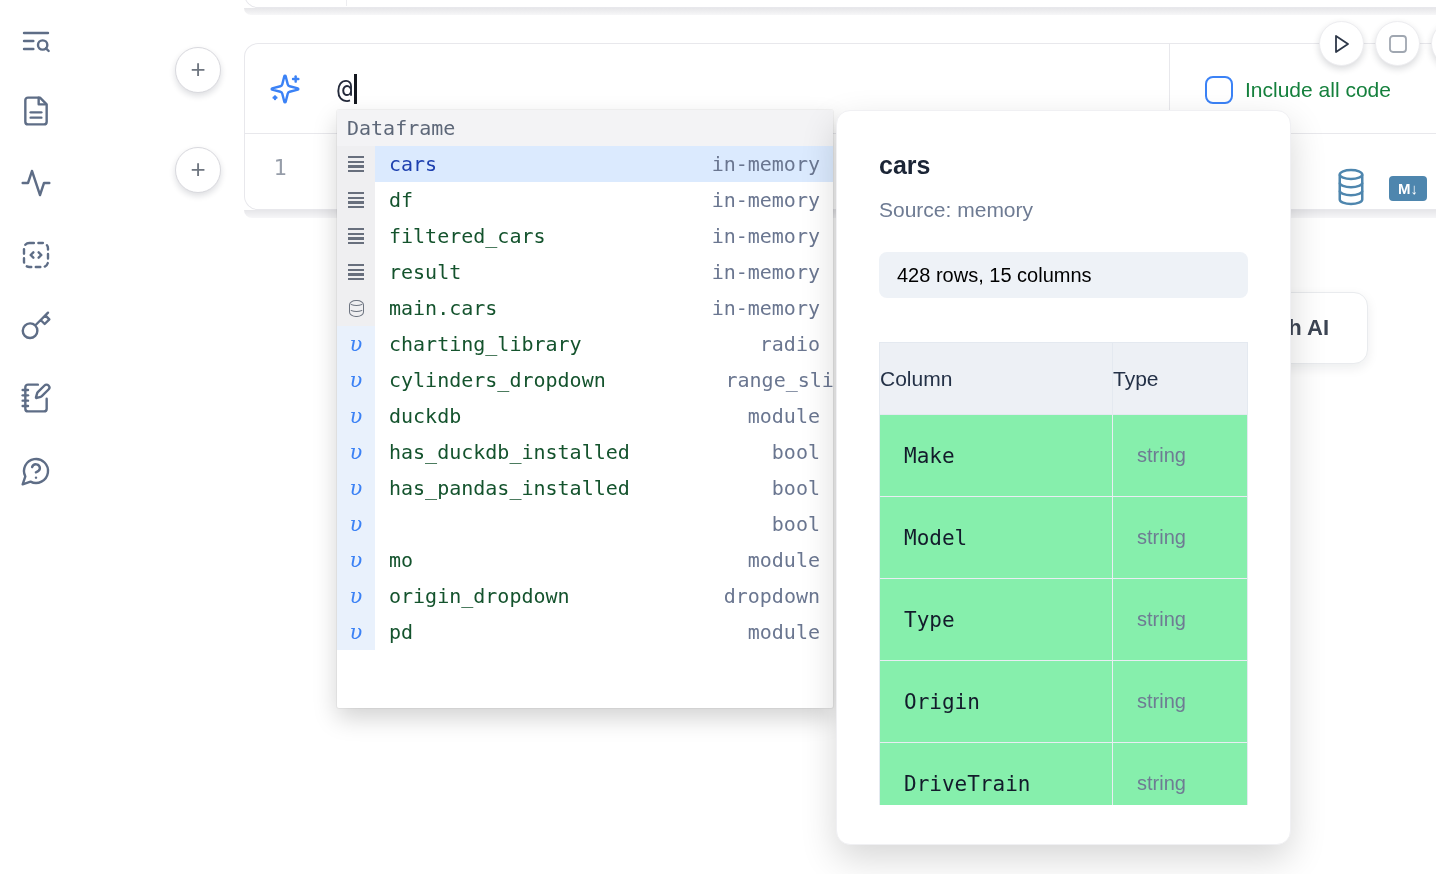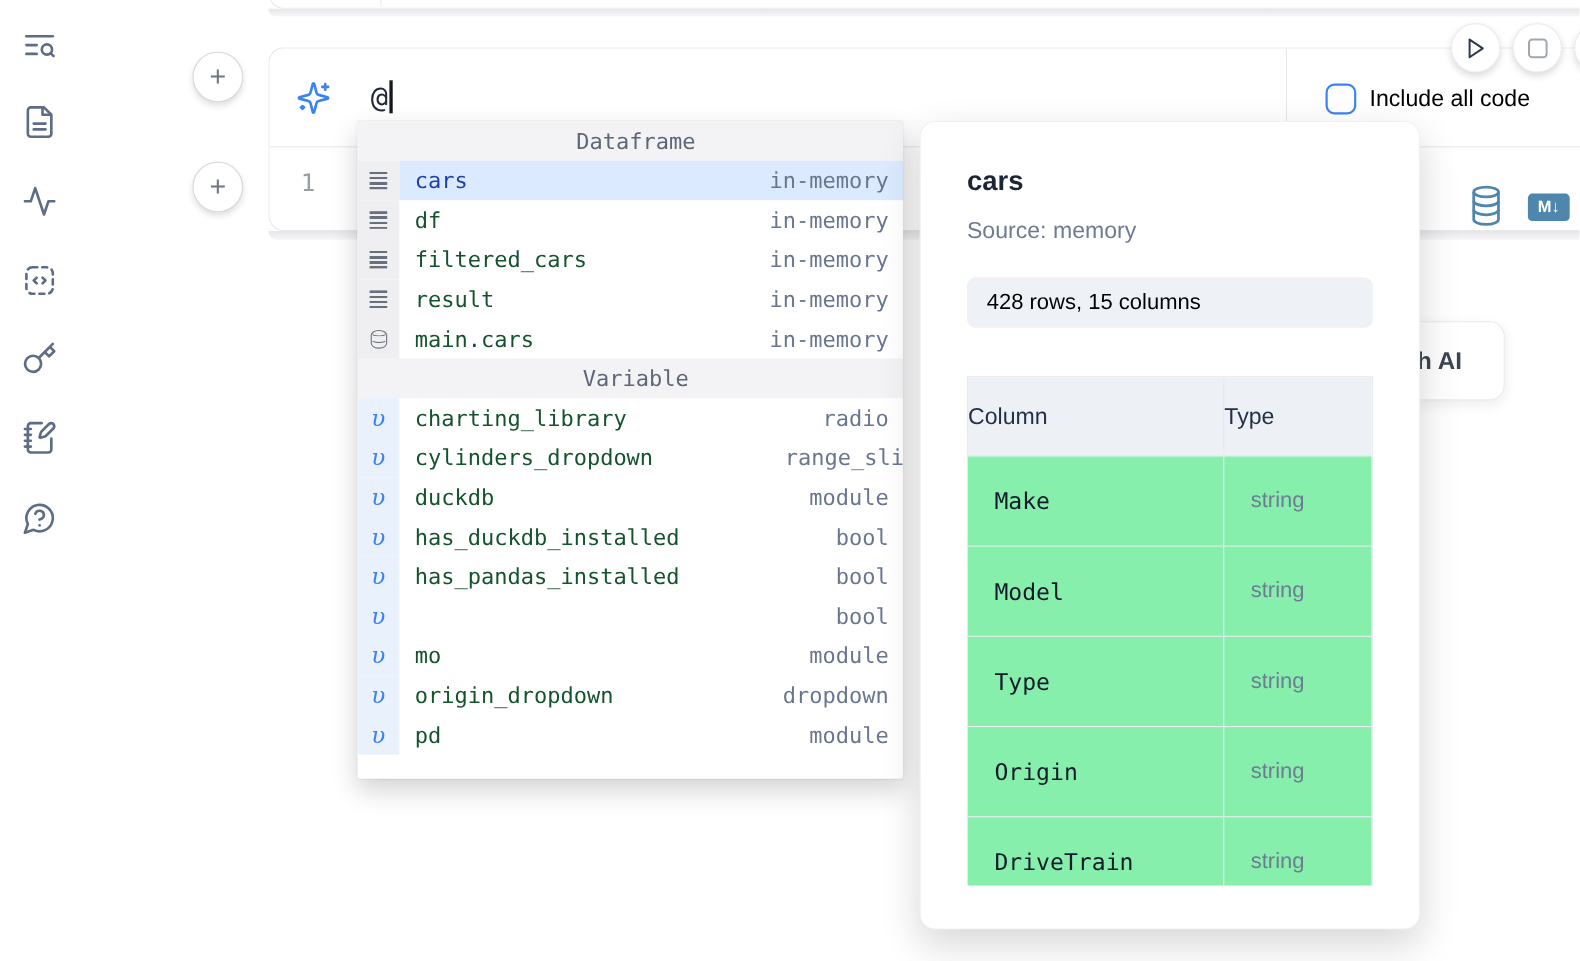--- a/index.html
+++ b/index.html
@@ -38,21 +38,21 @@
   .sparkle { position:absolute; left:24px; top:15px; width:32px; height:32px; top:29px; }
   .sparkle svg { width:32px; height:32px; stroke:#3b82f6; fill:none; stroke-width:1.8;
                  stroke-linecap:round; stroke-linejoin:round; }
   .prompt-text { position:absolute; left:92px; top:29px; font-family:"DejaVu Sans Mono",monospace;
                  font-size:26px; color:#23293a; line-height:32px; }
   .caret { display:inline-block; width:3px; height:30px; background:#15181f;
            vertical-align:-6px; margin-left:1px; }
   .prompt-divider { position:absolute; left:924px; top:0; width:1px; height:90px; background:#e8e8ec; }
   .include-box { position:absolute; left:960px; top:32px; width:28px; height:28px;
                  border:2px solid #3b82f6; border-radius:8px; background:#fff; }
-  .include-label { position:absolute; left:1000px; top:34px; font-size:21px; color:#000000; }
+  .include-label { position:absolute; left:1000px; top:34px; font-size:21px; color:#15803d; }
   .code-row { position:absolute; left:0; top:91px; width:1192px; height:75px; }
   .line-no { position:absolute; left:18px; top:20px; width:34px; text-align:center;
              font-family:"DejaVu Sans Mono",monospace; font-size:22px; color:#969da9; }
   .db-icon { position:absolute; left:1091px; top:36px; top:124px; }
   .cell-card .db-icon { left:1091px; top:124px; width:30px; height:38px; }
   .db-icon svg { width:30px; height:38px; stroke:#4e86ae; fill:none; stroke-width:2; }
   .md-badge { position:absolute; left:1144px; top:132px; width:38px; height:25px;
               background:#4e86ae; border-radius:4px; color:#fff; text-align:center;
               font-weight:bold; font-size:15px; line-height:25px; letter-spacing:0; }
 
@@ -63,24 +63,24 @@
   .round-btn svg { fill:none; stroke-linejoin:round; }
 
   
   .gen-ai { position:absolute; left:1138px; top:292px; width:230px; height:72px;
             background:#fff; border:1px solid #e9ebee; border-radius:14px;
             box-shadow:0 4px 12px rgba(16,24,40,.08); z-index:5;
             text-align:right; padding-right:38px; line-height:70px;
             font-size:22px; font-weight:bold; color:#3d4554; white-space:nowrap; overflow:hidden; }
 
   
-  .dropdown { position:absolute; left:325px; top:110px; width:496px; height:598px;
+  .dropdown { position:absolute; left:337px; top:110px; width:496px; height:598px;
               background:#fff; z-index:8; overflow:hidden; border-radius:2px;
               box-shadow:0 10px 24px rgba(0,0,0,.18), 0 0 0 1px rgba(0,0,0,.04);
-              font-family:"DejaVu Sans Mono",monospace;text-align:center; }
+              font-family:"DejaVu Sans Mono",monospace; }
   .ac-header { height:36px; background:#f3f3f5; color:#5d6778; font-size:20px;
                line-height:36px; padding-left:10px; }
   .ac-row { height:36px; display:flex; }
   .ac-icon { width:38px; flex:0 0 38px; background:#efeff1; display:flex;
              align-items:center; justify-content:center; position:relative; }
   .ac-icon[data-icon="var"] { background:#e9f1fc; }
   .ac-icon[data-icon="df"]::before { content:""; width:16px; height:16px;
       background:repeating-linear-gradient(to bottom,#686f7d 0 2.4px,transparent 2.4px 4.7px); }
   .ac-icon[data-icon="var"]::before { content:"\03C5"; font-family:"DejaVu Serif",serif;
       font-style:italic; font-size:21px; color:#3c82f5; line-height:1; }
@@ -283,21 +283,20 @@
               <span class="cyl"></span>
             </span>
               <span class="ac-main">
               <span class="ac-name">main.cars</span>
               <span class="ac-type">in-memory</span>
             </span>
             </div>
         </div>
       </div>
       <div>
-        <div class="ac-header">Variable</div>
         <div>
 
         <div class="ac-row">
               <span class="ac-icon" data-icon="var">
               <span class="glyph"></span>
             </span>
               <span class="ac-main">
               <span class="ac-name">charting_library</span>
               <span class="ac-type">radio</span>
             </span>

